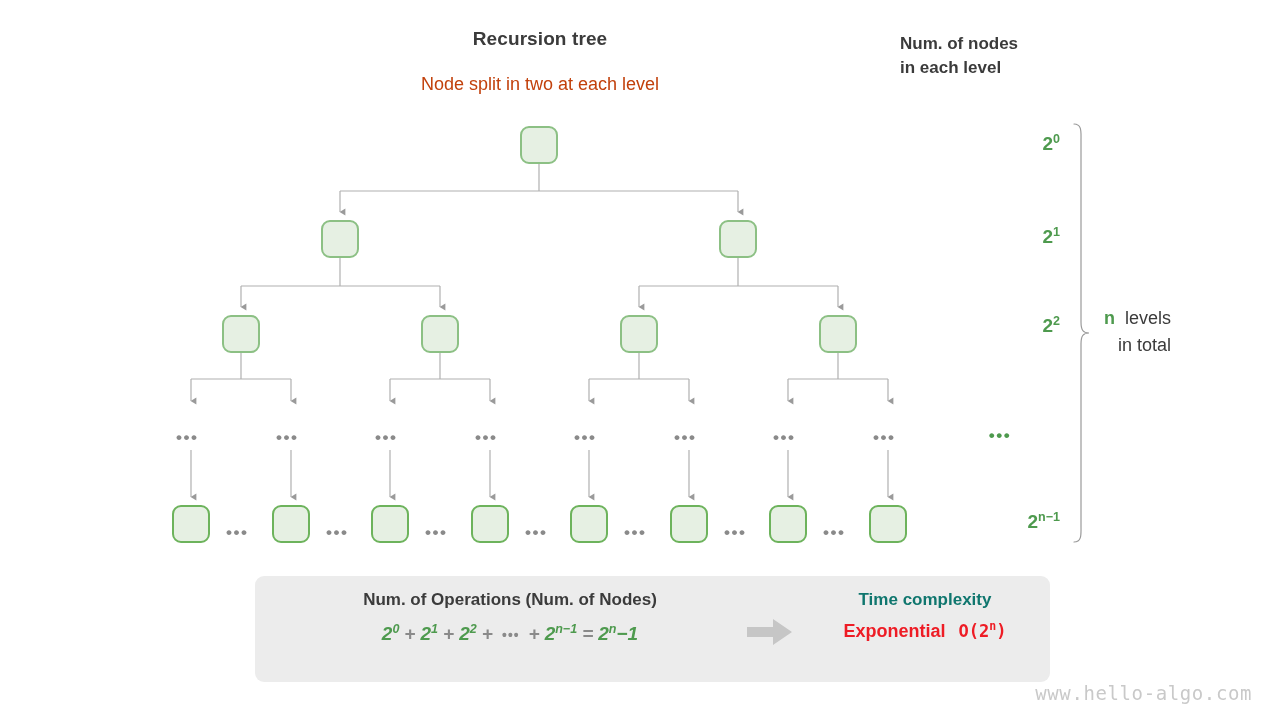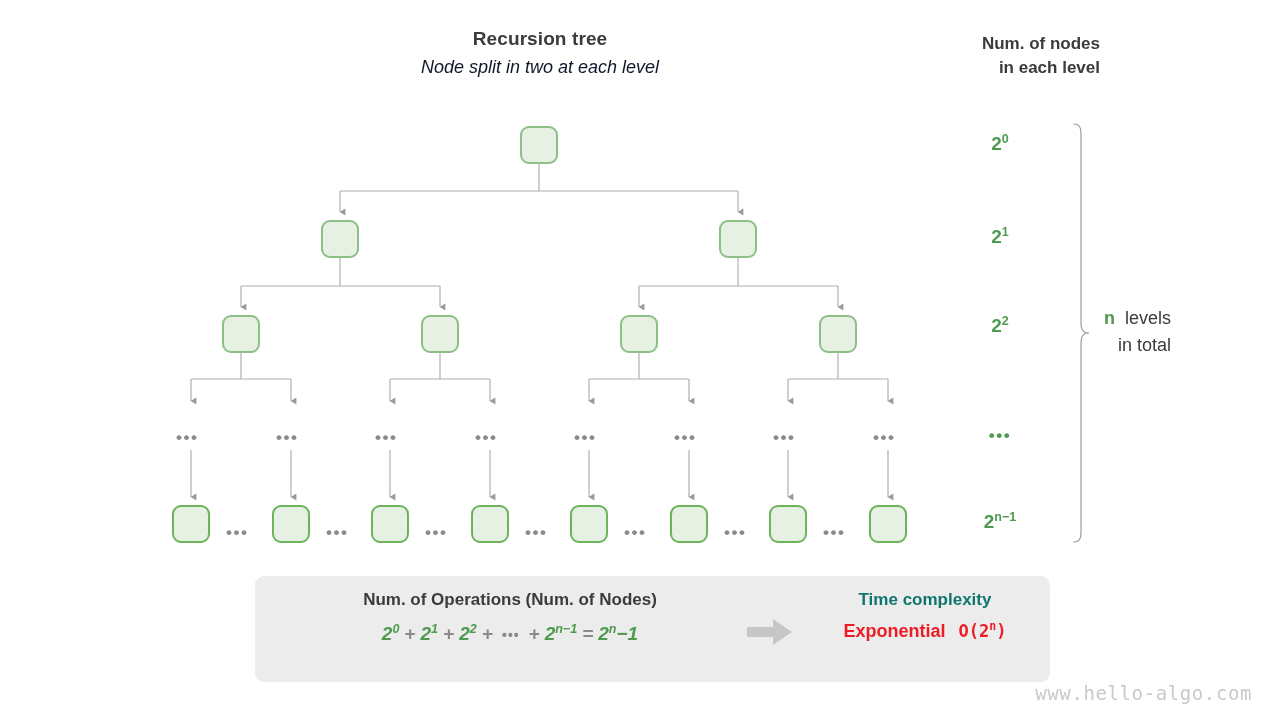--- a/index.html
+++ b/index.html
@@ -28,34 +28,33 @@
     width: 400px;
     text-align: center;
     font-size: 19px;
     font-weight: bold;
     color: #3b3b3b;
     letter-spacing: .1px;
   }
   .title-sub {
     position: absolute;
     left: 300px;
-    top: 57px;
+    top: 74px;
     width: 480px;
     text-align: center;
     font-size: 18px;
     font-weight: normal;
-    color: #0f172a;
-    font-style: italic;
+    color: #c2410c;
   }
   .col-title {
     position: absolute;
     left: 900px;
     top: 32px;
     width: 200px;
-    text-align: right;
+    text-align: left;
     font-size: 17px;
     font-weight: bold;
     color: #3b3b3b;
     line-height: 24px;
   }
 
   
   .node {
     position: absolute;
     width: 38px;
@@ -87,21 +86,21 @@
     color: #8a8a8a;
     letter-spacing: 1.5px;
     line-height: 1;
     white-space: nowrap;
   }
 
   
   .lvl-label {
     position: absolute;
     width: 120px;
-    text-align: center;
+    text-align: right;
     font-size: 19px;
     font-weight: bold;
     color: #4e9a4e;
     white-space: nowrap;
   }
   .lvl-label sup {
     font-size: 0.66em;
     vertical-align: super;
     line-height: 0;
   }

